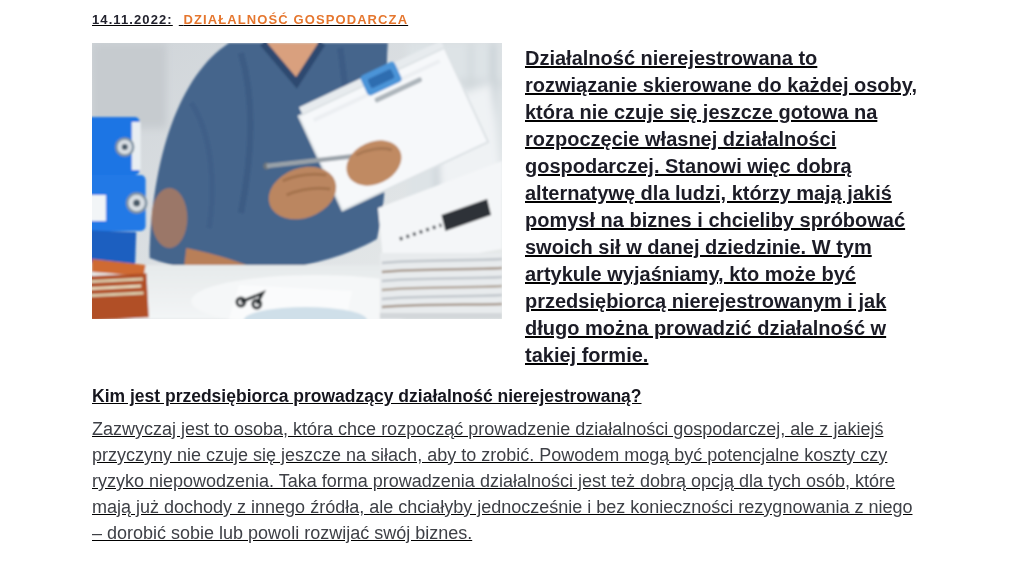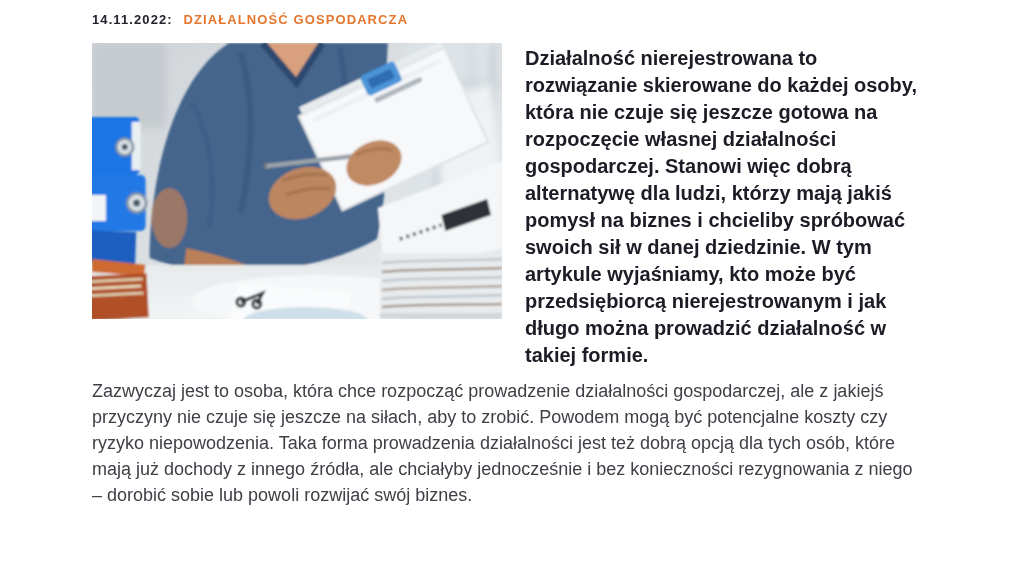--- a/index.html
+++ b/index.html
@@ -1,19 +1,19 @@
 <!DOCTYPE html>
 <html lang="pl"><head>
 <meta charset="utf-8">
 <style>
   * { margin: 0; padding: 0; box-sizing: border-box; }
   html, body { width: 1024px; height: 588px; overflow: hidden; background: #ffffff; }
   body { font-family: "Liberation Sans", "DejaVu Sans", sans-serif; }
 
-  .page { width: 1024px; height: 588px; padding: 12px 90px 0 92px; overflow: hidden; }
+  .page { width: 1024px; height: 588px; padding: 12px 90px 0 92px; overflow: hidden; text-decoration: underline; }
 
   .meta { font-size: 13px; font-weight: 700; letter-spacing: 1.1px; line-height: 16px; }
   .meta .date { color: #23232e; margin-right: 6px; }
   .meta .category { color: #e5762e; text-decoration: none; text-transform: uppercase; }
 
   h1.title {
     margin-top: 21px;
     font-size: 28px; line-height: 36px; font-weight: 700;
     color: #7390af; letter-spacing: -0.2px;
     max-width: 850px;
@@ -157,16 +157,17 @@
             <path d="M292,264 C330,261 380,262 413,261" stroke="#a89a8e"></path>
           </g>
           <rect x="290" y="270" width="123" height="6" fill="#d3d7da"></rect>
         </g>
       </svg>
     </figure>
 
     <p class="intro">Działalność nierejestrowana to rozwiązanie skierowane do każdej osoby, która nie czuje się jeszcze gotowa na rozpoczęcie własnej działalności gospodarczej. Stanowi więc dobrą alternatywę dla ludzi, którzy mają jakiś pomysł na biznes i chcieliby spróbować swoich sił w danej dziedzinie. W tym artykule wyjaśniamy, kto może być przedsiębiorcą nierejestrowanym i jak długo można prowadzić działalność w takiej formie.</p>
   </div>
 
+  <h2 class="section-heading">Kim jest przedsiębiorca prowadzący działalność nierejestrowaną?</h2>
 
   <p class="body-text">Zazwyczaj jest to osoba, która chce rozpocząć prowadzenie działalności gospodarczej, ale z jakiejś przyczyny nie czuje się jeszcze na siłach, aby to zrobić. Powodem mogą być potencjalne koszty czy ryzyko niepowodzenia. Taka forma prowadzenia działalności jest też dobrą opcją dla tych osób, które mają już dochody z innego źródła, ale chciałyby jednocześnie i bez konieczności rezygnowania z niego – dorobić sobie lub powoli rozwijać swój biznes.</p>
 
 </div>
 
 </body></html>

